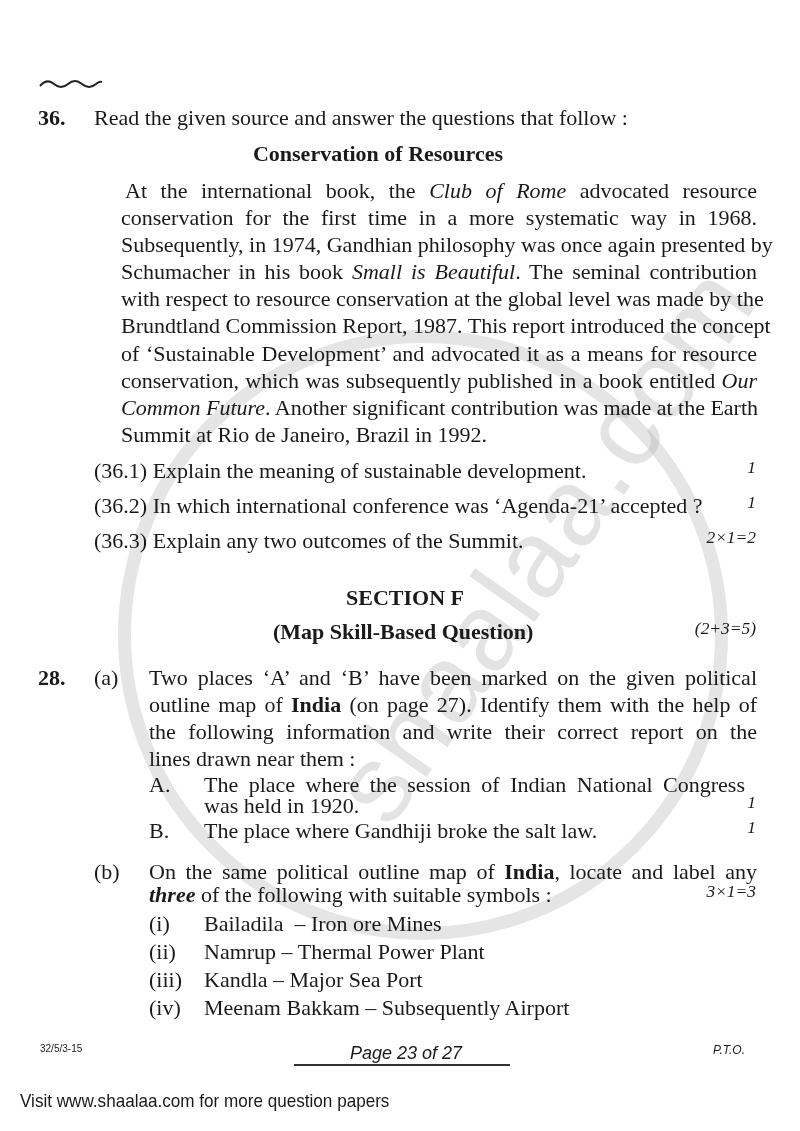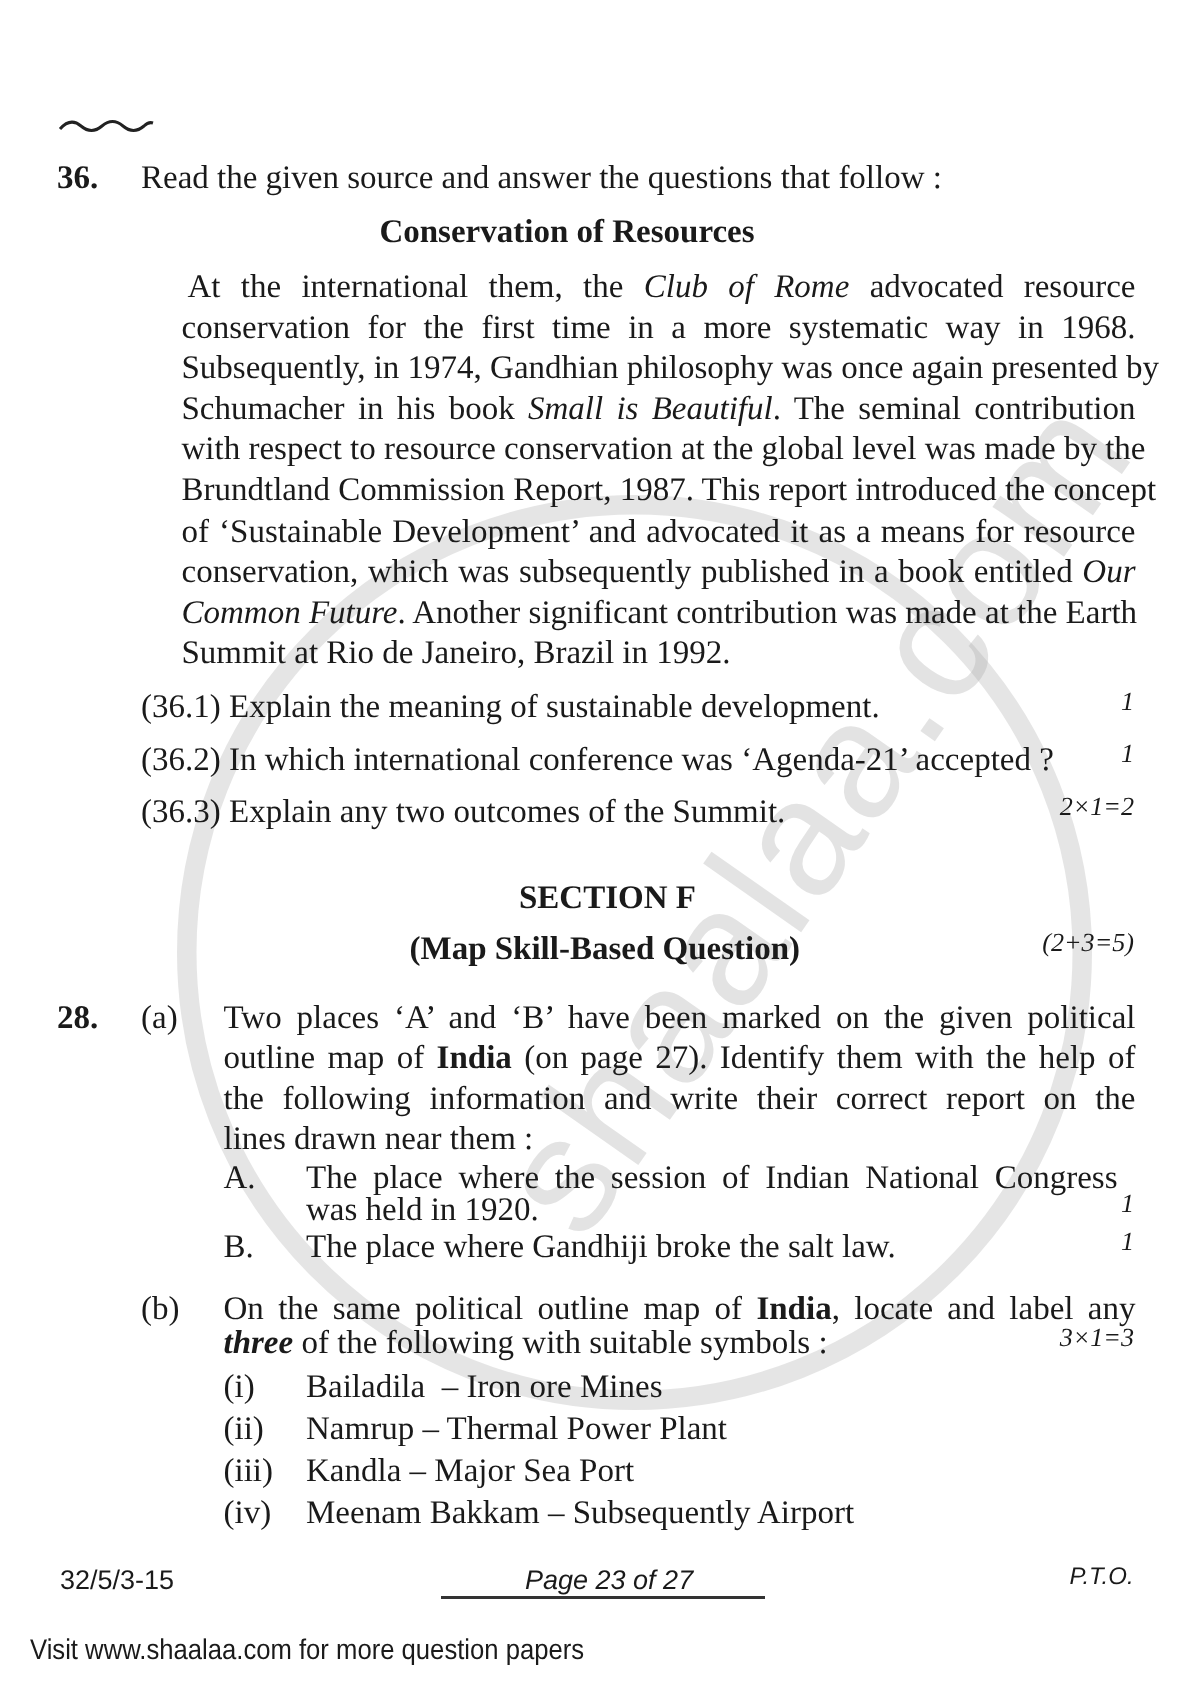--- a/index.html
+++ b/index.html
@@ -23,21 +23,21 @@
 
 <svg class="abs" style="left:38px;top:77px" width="66" height="14" viewBox="0 0 66 14">
   <path d="M2 9 Q9 1 16 7 Q23 13 30 7 Q37 1 44 7 Q51 13 58 7 Q61 4 64 5" fill="none" stroke="#222" stroke-width="2"></path>
 </svg>
 
 <div class="abs txt bold" style="left:38px;top:104px">36.</div>
 <div class="abs txt" style="left:94px;top:104px">Read the given source and answer the questions that follow :</div>
 <div class="abs txt bold" style="left:0;width:756px;text-align:center;top:140px;padding-left:0"><span style="position:relative;left:0px">Conservation of Resources</span></div>
 
 <div>
-  <div class="para-line txt justify" style="top:177px;left:125px;width:632px"><span>At the international them, the </span><span class="it">Club of Rome</span><span> advocated resource</span></div>
+  <div class="para-line txt justify" style="top:177px;left:125px;width:632px"><span>At the international book, the </span><span class="it">Club of Rome</span><span> advocated resource</span></div>
   <div class="para-line txt justify" style="top:204px">conservation for the first time in a more systematic way in 1968.</div>
   <div class="para-line txt justify" style="top:231px">Subsequently, in 1974, Gandhian philosophy was once again presented by</div>
   <div class="para-line txt justify" style="top:258px"><span>Schumacher in his book </span><span class="it">Small is Beautiful</span><span>. The seminal contribution</span></div>
   <div class="para-line txt justify" style="top:285px">with respect to resource conservation at the global level was made by the</div>
   <div class="para-line txt justify" style="top:312px">Brundtland Commission Report, 1987. This report introduced the concept</div>
   <div class="para-line txt justify" style="top:340px">of ‘Sustainable Development’ and advocated it as a means for resource</div>
   <div class="para-line txt justify" style="top:367px"><span>conservation, which was subsequently published in a book entitled </span><span class="it">Our</span></div>
   <div class="para-line txt justify" style="top:394px"><span class="it">Common Future</span><span>. Another significant contribution was made at the Earth</span></div>
   <div class="para-line txt" style="top:421px">Summit at Rio de Janeiro, Brazil in 1992.</div>
 </div>
@@ -75,17 +75,17 @@
 
 <div class="abs txt" style="left:149px;top:910px">(i)</div>
 <div class="abs txt" style="left:204px;top:910px;white-space:pre">Bailadila  – Iron ore Mines</div>
 <div class="abs txt" style="left:149px;top:938px">(ii)</div>
 <div class="abs txt" style="left:204px;top:938px">Namrup – Thermal Power Plant</div>
 <div class="abs txt" style="left:149px;top:966px">(iii)</div>
 <div class="abs txt" style="left:204px;top:966px">Kandla – Major Sea Port</div>
 <div class="abs txt" style="left:149px;top:994px">(iv)</div>
 <div class="abs txt" style="left:204px;top:994px">Meenam Bakkam – Subsequently Airport</div>
 
-<div class="abs sans" style="left:40px;top:1043px;font-size:18px">32/5/3-15</div>
+<div class="abs sans" style="left:40px;top:1043px;font-size:10px">32/5/3-15</div>
 <div class="abs sans it" style="left:350px;top:1043px;font-size:18px">Page 23 of 27</div>
 <div class="abs" style="left:294px;top:1064px;width:216px;height:2px;background:#333"></div>
-<div class="abs sans it" style="left:713px;top:1043px;font-size:16px">P.T.O.</div>
+<div class="abs sans it" style="left:713px;top:1043px;font-size:12px">P.T.O.</div>
 <div class="abs sans" style="left:20px;top:1090px;font-size:19px;transform:scaleX(0.9);transform-origin:left">Visit www.shaalaa.com for more question papers</div>
 
 </body></html>

